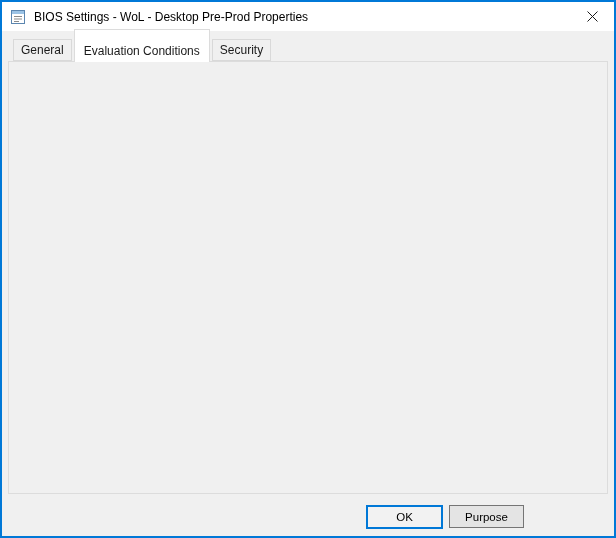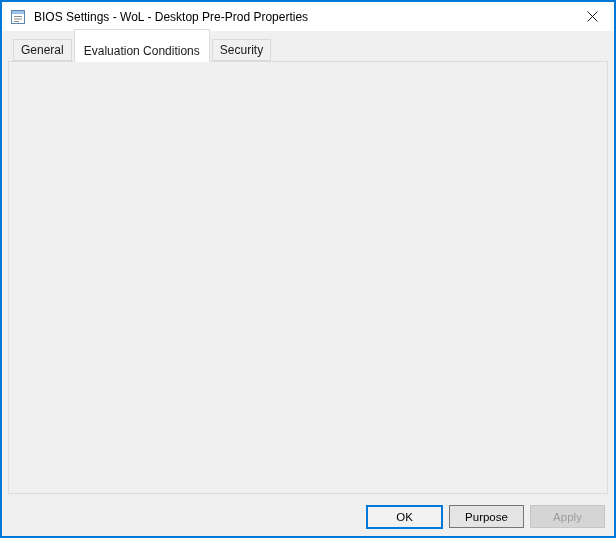--- a/index.html
+++ b/index.html
@@ -217,15 +217,14 @@
   <div id="btn-change-revision" class="abtn disabled">
     <span>Change Revision</span>
     <span class="arrow-down"></span>
   </div>
   <div id="btn-remove" class="abtn disabled">
     <span>Remove</span>
   </div>
 
   <div id="btn-ok" class="fbtn">OK</div>
   <div id="btn-cancel" class="fbtn">Purpose</div>
-  <div id="btn-apply" class="fbtn">Apply</div>
 
 </div>
 
 </body></html>

